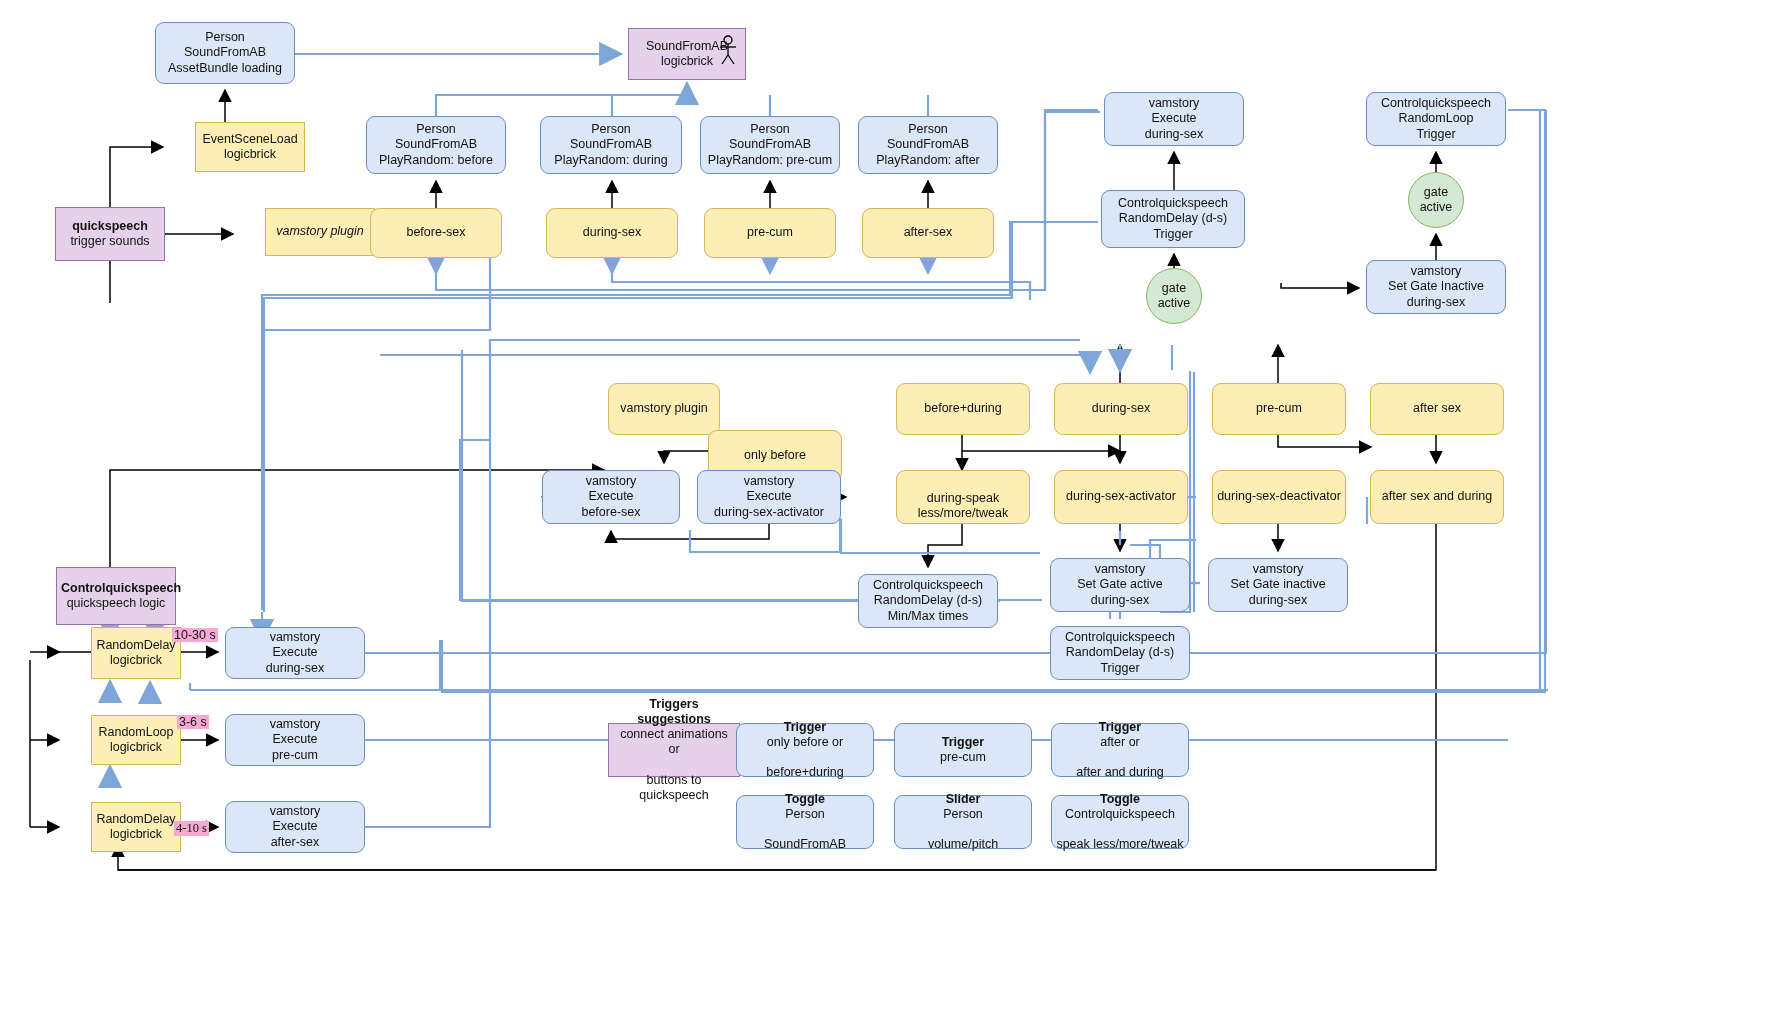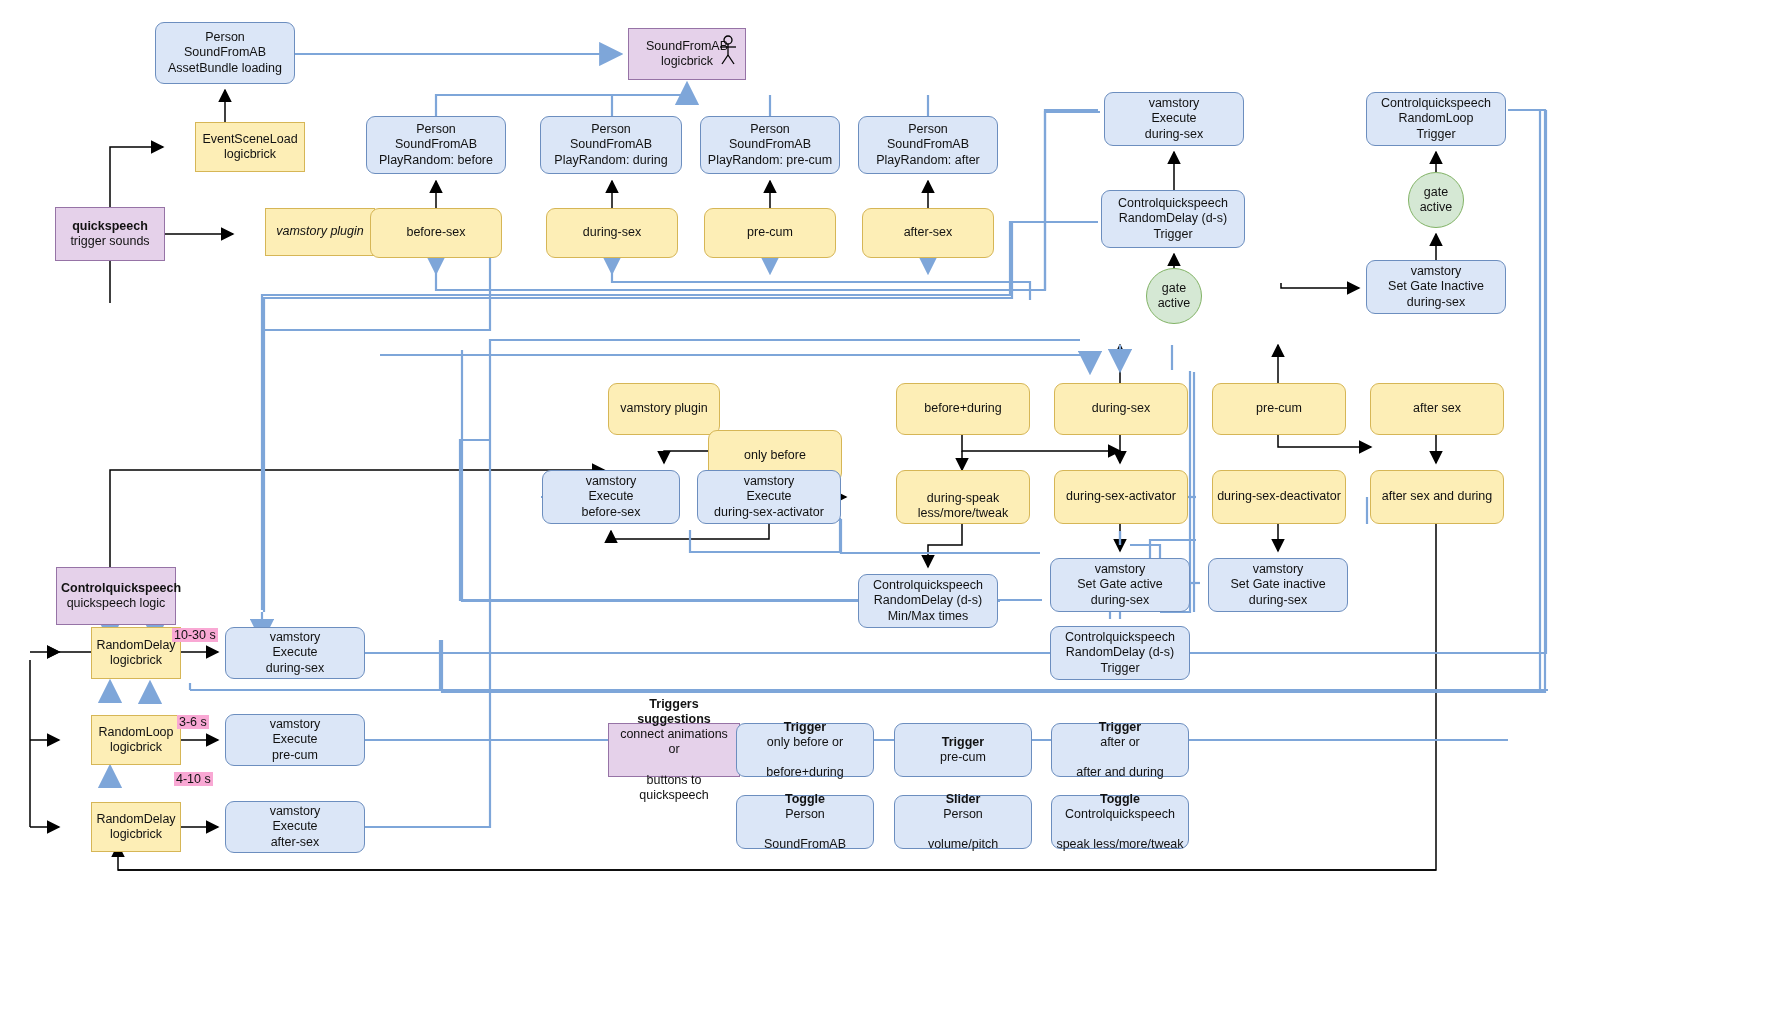--- a/index.html
+++ b/index.html
@@ -334,14 +334,14 @@
       <span><b>Toggle</b><br><span>Person</span><br><span>SoundFromAB</span></span>
     </div>
     <div class="node blue" style="left: 894px; top: 795px; width: 138px; height: 54px;">
       <span><b>Slider</b><br><span>Person</span><br><span>volume/pitch</span></span>
     </div>
     <div class="node blue" style="left: 1051px; top: 795px; width: 138px; height: 54px;">
       <span><b>Toggle</b><br><span>Controlquickspeech</span><br><span>speak less/more/tweak</span></span>
     </div>
     <div class="edge-label" style="left: 172px; top: 628px;">10-30 s</div>
     <div class="edge-label" style="left: 177px; top: 715px;">3-6 s</div>
-    <div class="edge-label" style="left: 174px; top: 772px;">4-10 s</div>
+    <div class="edge-label" style="left: 174px; top: 821px; font-family: Liberation Serif, serif;">4-10 s</div>
   </div>
 
 </body></html>

